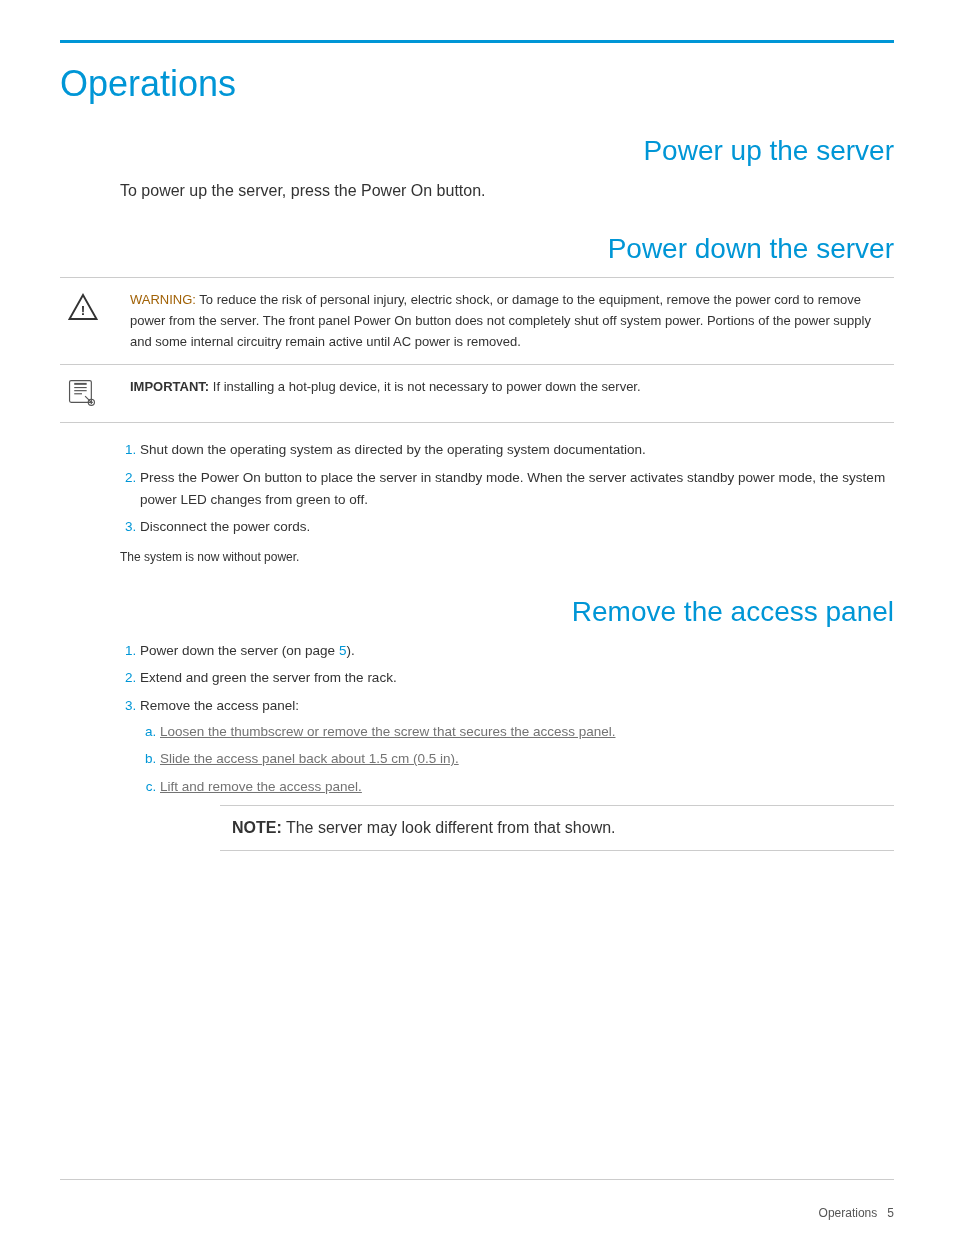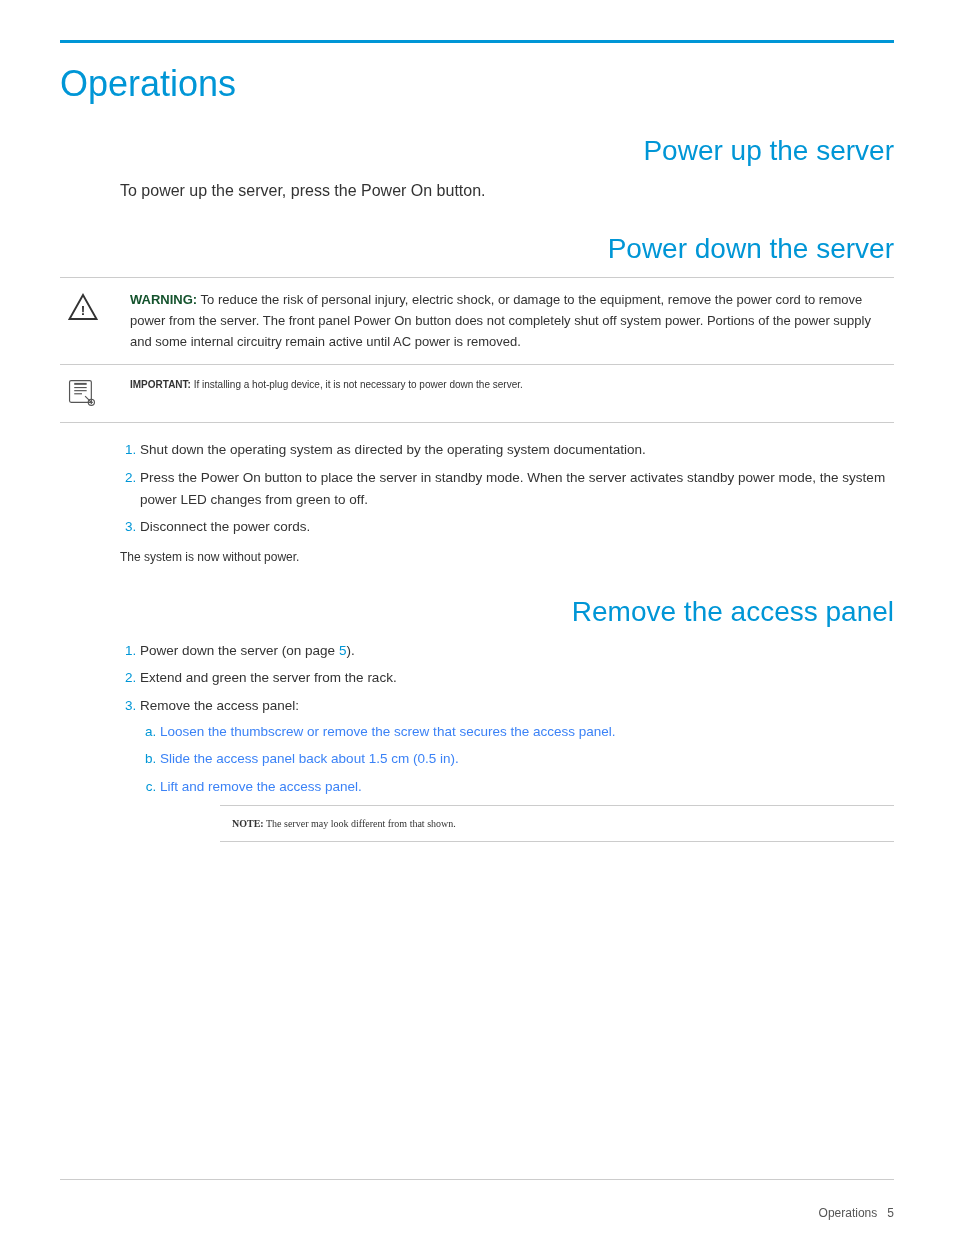--- a/index.html
+++ b/index.html
@@ -71,22 +71,22 @@
       width: 30px;
       height: 30px;
     }
 
     .warning-content {
       font-size: 13px;
       line-height: 1.6;
     }
 
     .warning-label {
-      font-weight: bold;
-      color: #14532d;
+      font-weight: normal;
+      color: #a16207;
     }
 
     .important-box {
       display: flex;
       align-items: flex-start;
       border-bottom: 1px solid #ccc;
       padding: 12px 8px;
       margin-bottom: 16px;
     }
 
@@ -96,21 +96,21 @@
       margin-right: 12px;
       padding-top: 2px;
     }
 
     .important-icon svg {
       width: 28px;
       height: 28px;
     }
 
     .important-content {
-      font-size: 10px;
+      font-size: 13px;
       line-height: 1.6;
     }
 
     .important-label {
       font-weight: bold;
       color: #333;
     }
 
     .numbered-list {
       margin-left: 60px;
@@ -141,40 +141,40 @@
       list-style-type: lower-alpha;
       padding-left: 20px;
       margin-top: 4px;
     }
 
     .sub-list li {
       color: #0096d6;
     }
 
     .sub-list li span {
-      color: #3b82f6;
+      color: #737373;
+      text-decoration: underline;
     }
 
     .system-text {
       margin-left: 60px;
       margin-bottom: 16px;
       font-size: 12px;
       line-height: 1.5;
     }
 
     .note-box {
       border-top: 1px solid #ccc;
       border-bottom: 1px solid #ccc;
       padding: 10px 12px;
       margin-left: 80px;
       margin-top: 8px;
       margin-bottom: 12px;
-      font-size: 10px;
+      font-size: 16px;
       line-height: 1.5;
-      font-family: Liberation Serif, serif;
     }
 
     .note-label {
       font-weight: bold;
       color: #0096d6;
     }
 
     .footer {
       position: absolute;
       bottom: 15px;

